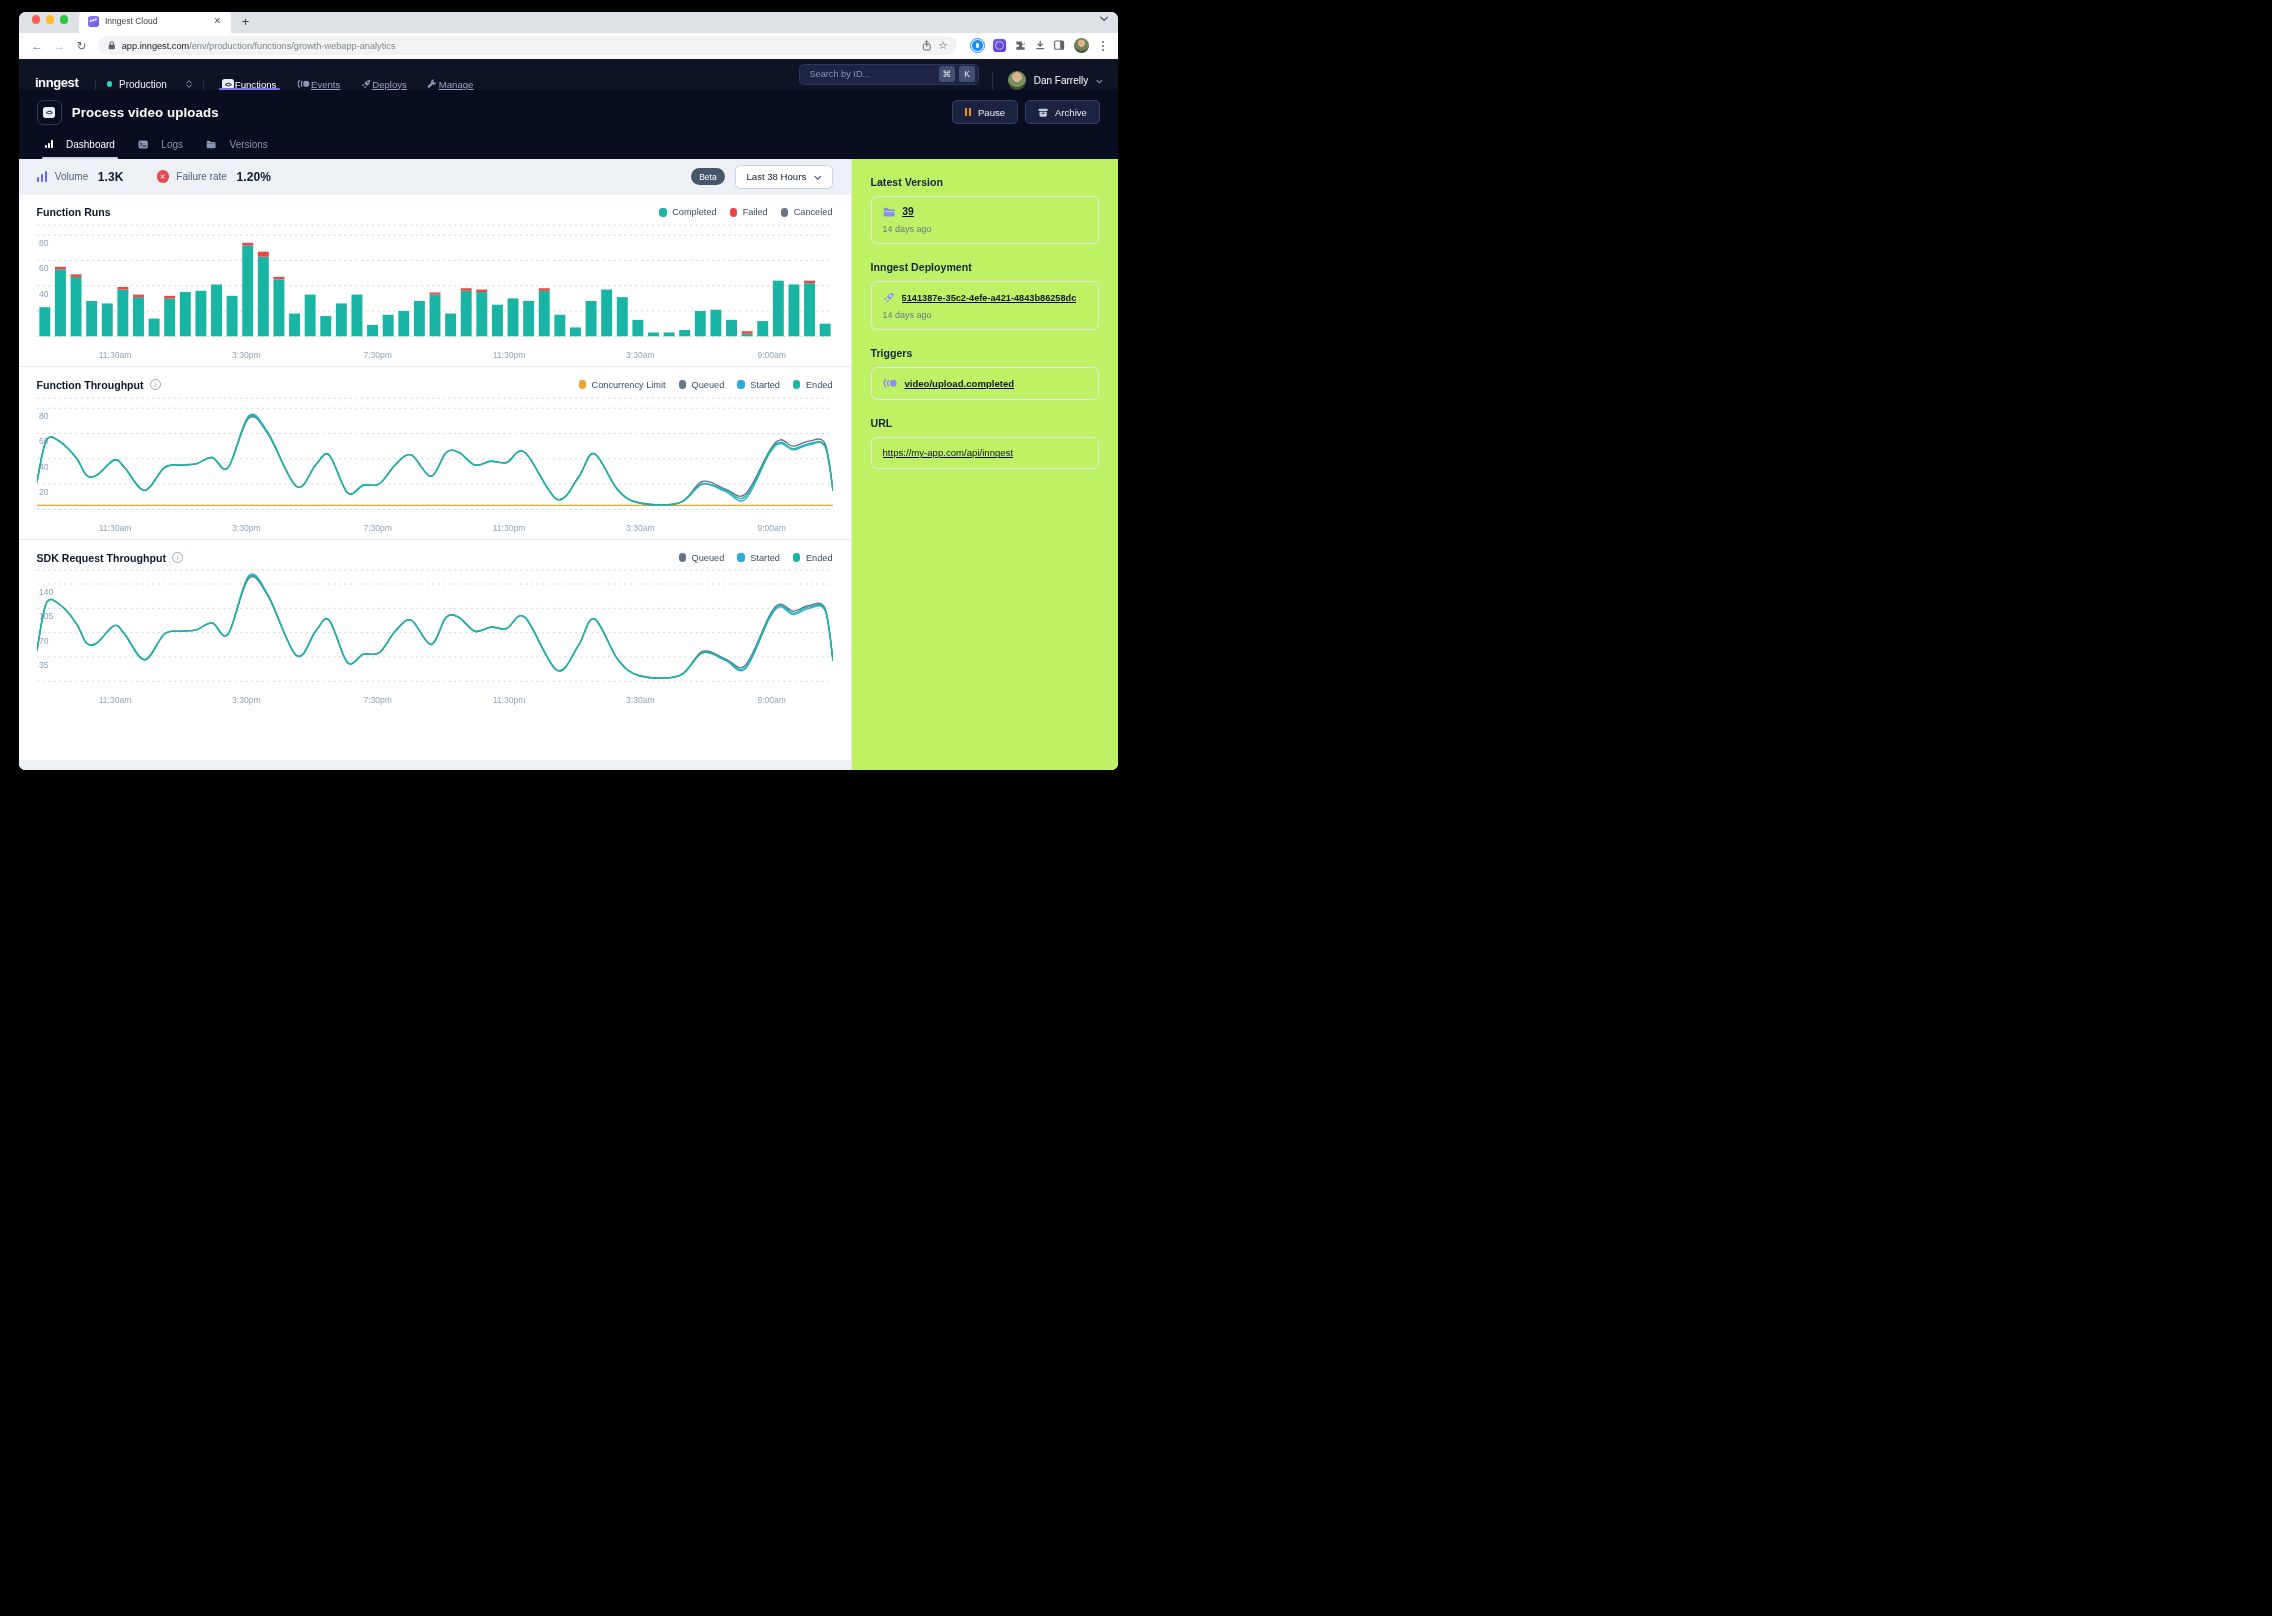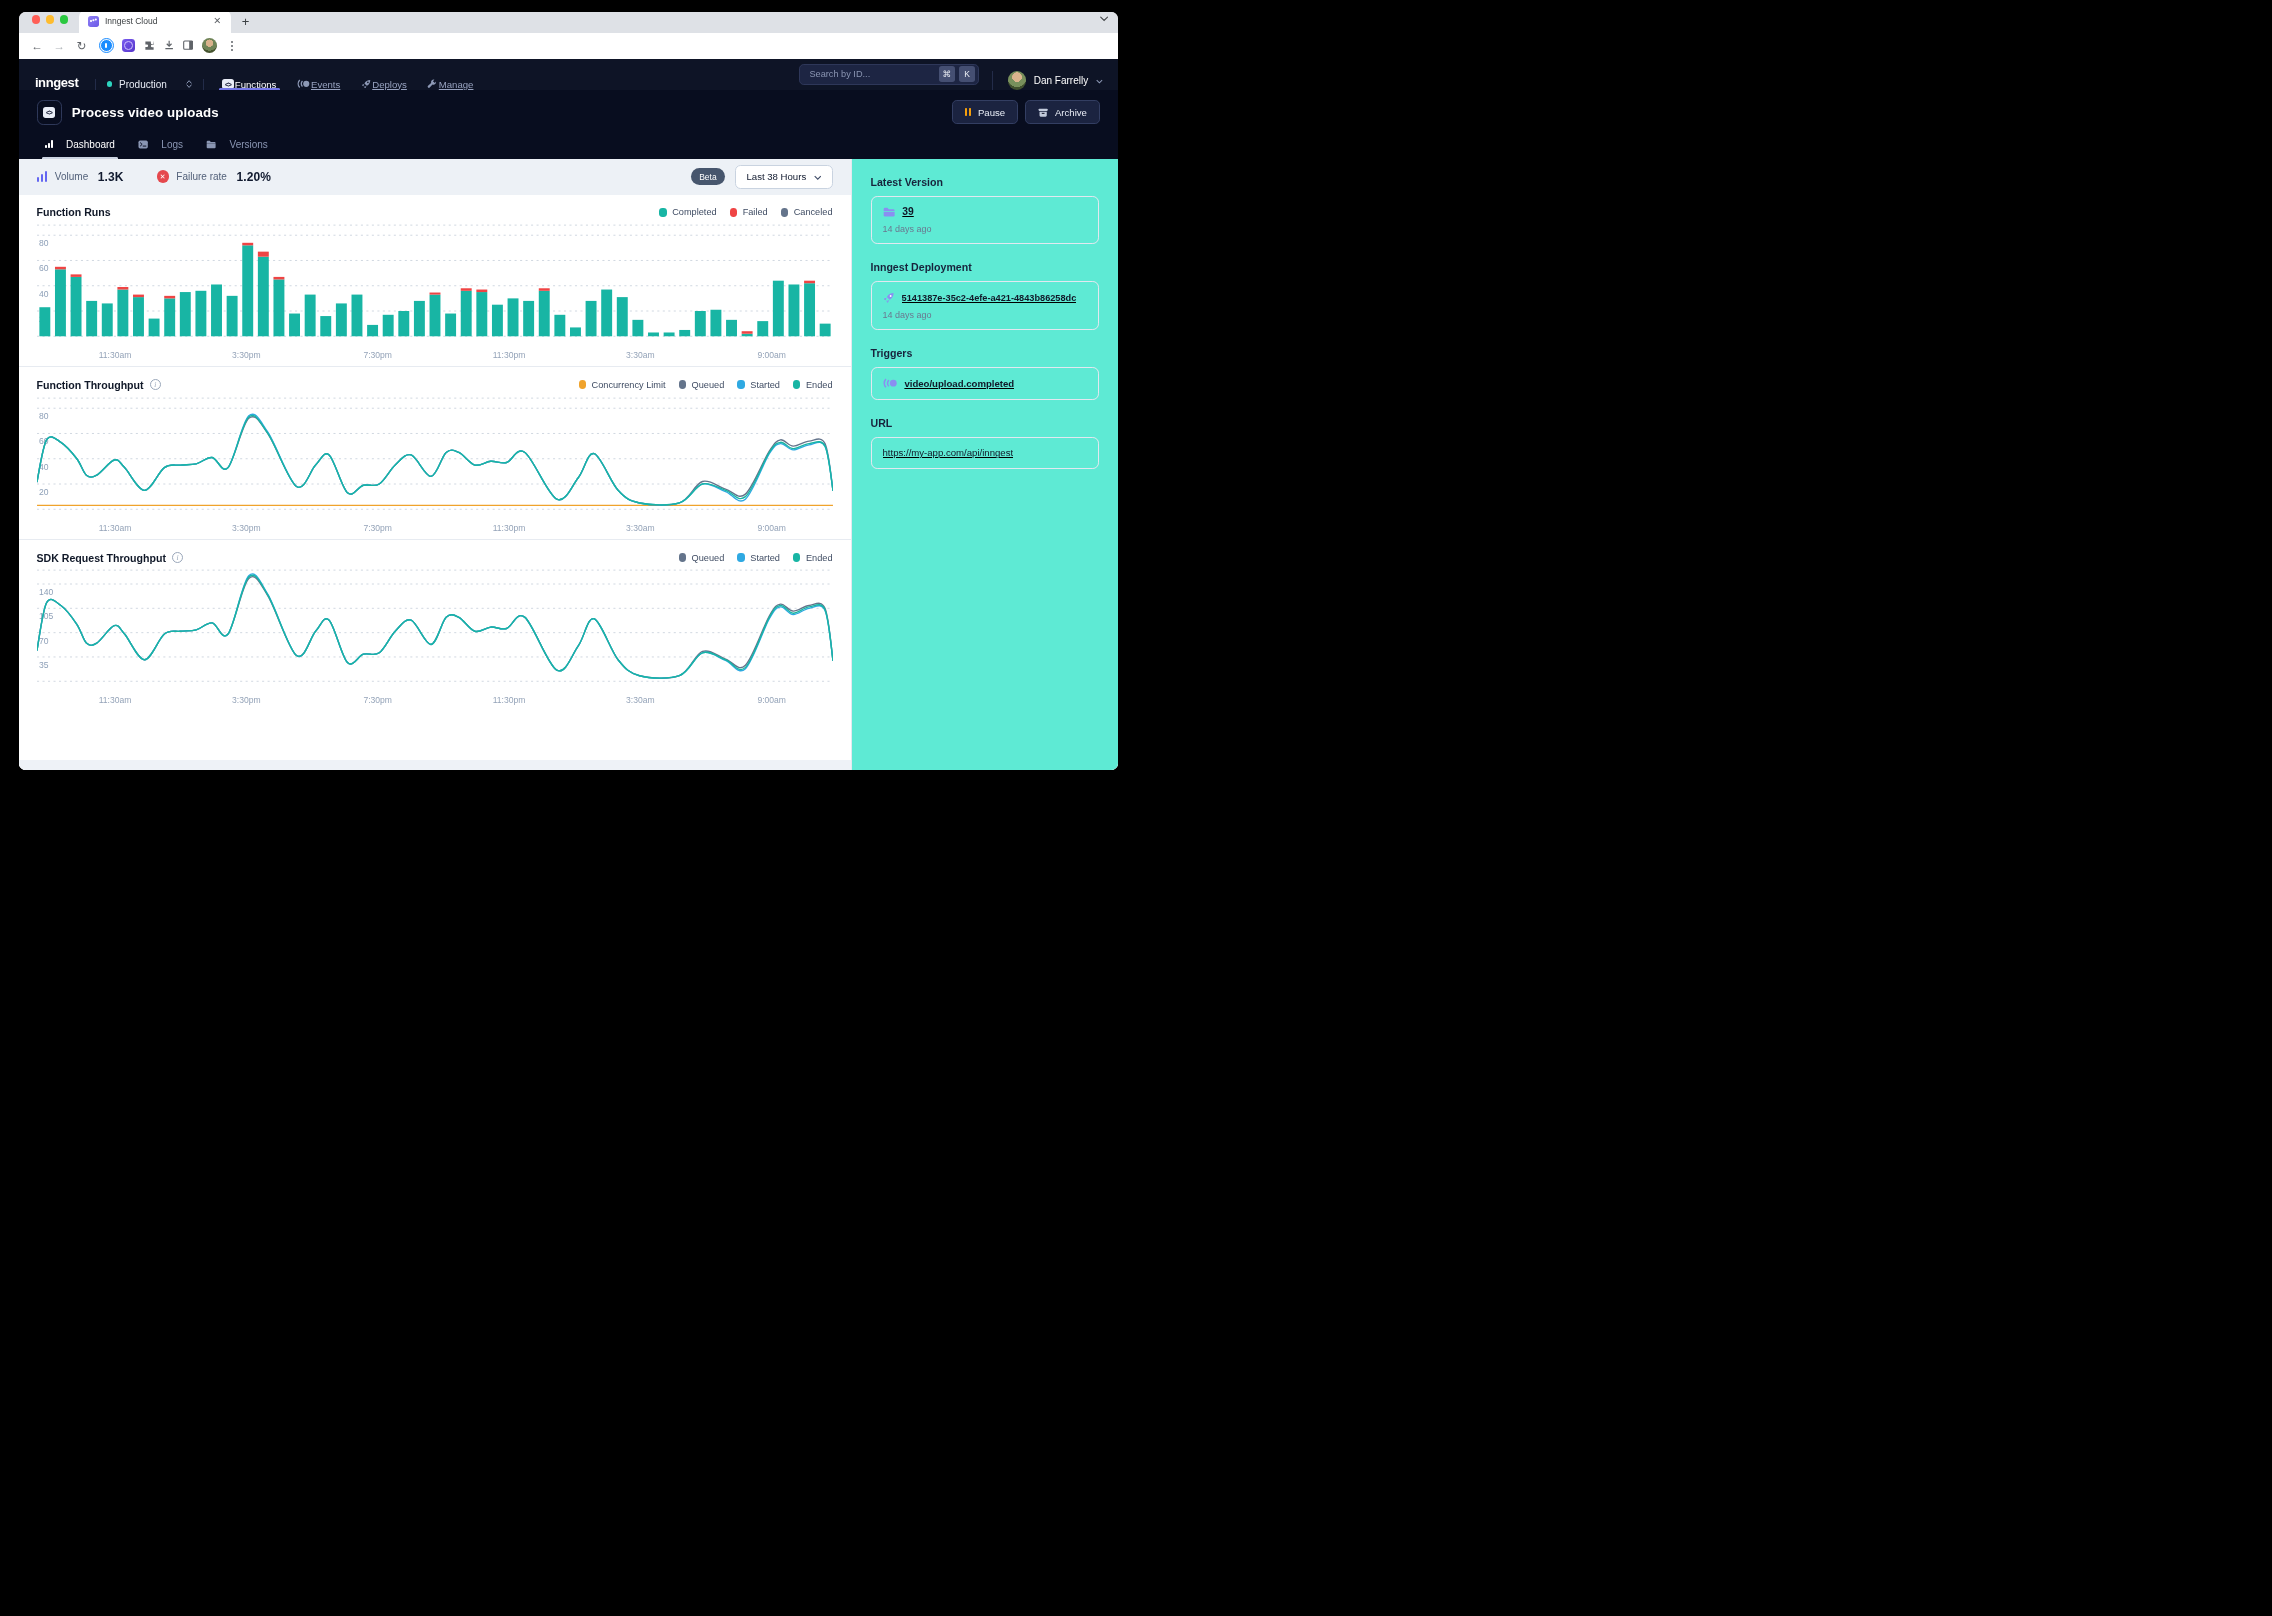--- a/index.html
+++ b/index.html
@@ -93,21 +93,21 @@
   .cs-head { display:flex; align-items:center; margin-bottom:2.7px; }
   .cs-title { font-size:10.6px; font-weight:bold; color:#101828; }
   .info { width:11px; height:11px; border:0.7px solid #9aa7ba; border-radius:50%; color:#9aa7ba; font-size:6.8px; display:inline-flex; align-items:center; justify-content:center; margin-left:6.2px; font-family:"DejaVu Serif",serif; font-style:italic; }
   .legend { margin-left:auto; display:flex; gap:13px; align-items:center; }
   .legend-item { display:flex; align-items:center; gap:5.5px; font-size:9.2px; color:#3f4c63; }
   .legend-dot { width:7.5px; height:9px; border-radius:3.4px; }
   svg.chart { display:block; width:100%; height:auto; }
   .bottom-strip { height:9.6px; background:#eef2f7; margin-top:auto; flex-shrink:0; }
 
   
-  .sidebar { width:267px; background:#5eead4; border-left:0.7px solid #e3e8ef; padding:17px 19px; flex-shrink:0; overflow:hidden; }
+  .sidebar { width:267px; background:#bef264; border-left:0.7px solid #e3e8ef; padding:17px 19px; flex-shrink:0; overflow:hidden; }
   .sb-group { margin-bottom:17px; }
   .sb-heading { font-size:10.6px; font-weight:bold; color:#17233c; margin-bottom:8.2px; }
   .sb-card { border:0.7px solid #e2e8f0; border-radius:6.2px; padding:9.6px 11px; }
   .sb-row { display:flex; align-items:center; gap:7.5px;text-decoration:underline; }
   .sb-icon { color:#8a8ef1; display:flex; flex-shrink:0; }
   .sb-value { font-size:9.6px; font-weight:600; color:#101828; white-space:nowrap; overflow:hidden; }
   .sb-time { font-size:9px; color:#6b7890; margin-top:6.2px; }
   .gico { display:flex; }
 </style>
 </head>
@@ -131,20 +131,37 @@
       <svg width="8.2" height="5.5" viewBox="0 0 12 8">
           <path d="M1 1.5 L6 6.5 L11 1.5" fill="none" stroke="currentColor" stroke-width="1.6" stroke-linecap="round"></path>
         </svg>
     </span>
   </div>
 
   <div class="urlbar">
     <span class="nav-ico">←</span>
     <span class="nav-ico" style="color:#aeb3b8;">→</span>
     <span class="nav-ico">↻</span>
+    <div class="urlpill">
+      <span class="pill-ico">
+        <svg width="7.5" height="9" viewBox="0 0 11 13">
+            <rect x="1" y="5" width="9" height="7" rx="1.5" fill="#5f6368"></rect>
+            <path d="M3 5 V3.5 a2.5 2.5 0 0 1 5 0 V5" fill="none" stroke="#5f6368" stroke-width="1.5"></path>
+          </svg>
+      </span>
+      <span class="urltext"><span>app.inngest.com</span><span class="path">/env/production/functions/growth-webapp-analytics</span></span>
+      <span class="pill-spacer"></span>
+      <span class="pill-ico">
+        <svg width="9.6" height="11" viewBox="0 0 14 16">
+            <rect x="2" y="6" width="10" height="8.5" rx="1.5" fill="none" stroke="currentColor" stroke-width="1.4"></rect>
+            <path d="M7 10 V1.5 M4.5 3.5 L7 1 L9.5 3.5" fill="none" stroke="currentColor" stroke-width="1.4"></path>
+          </svg>
+      </span>
+      <span class="pill-ico" style="font-size:11px;">☆</span>
+    </div>
     <div class="ext-row">
       <span class="opass"></span>
       <span class="purple-ext"></span>
       <span class="pill-ico">
         <svg width="11" height="11" viewBox="0 0 16 16">
             <path d="M6 2 h4 v2.2 a1.8 1.8 0 0 0 3.6 0 V2 H14 v5 h-2.2 a1.8 1.8 0 0 0 0 3.6 H14 V14 H2 V10 h2.2 a1.8 1.8 0 0 0 0 -3.6 H2 V2 z" fill="currentColor"></path>
           </svg>
       </span>
       <span class="pill-ico">
         <svg width="10.3" height="10.3" viewBox="0 0 15 15">

